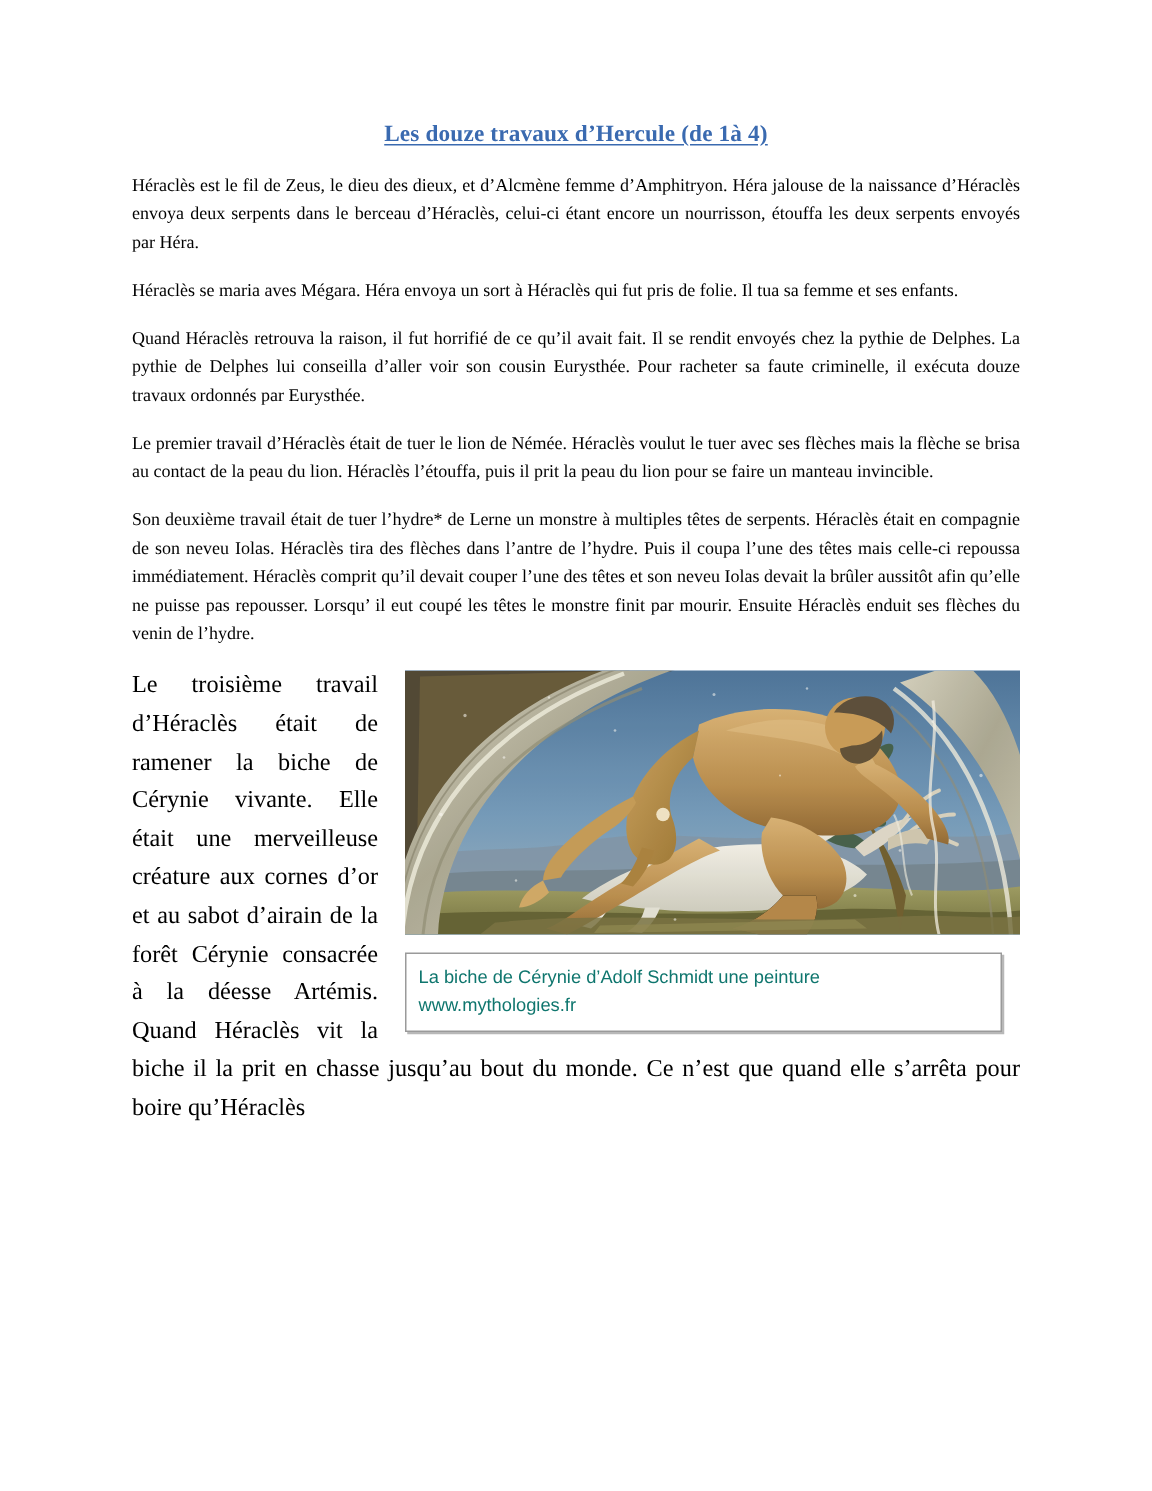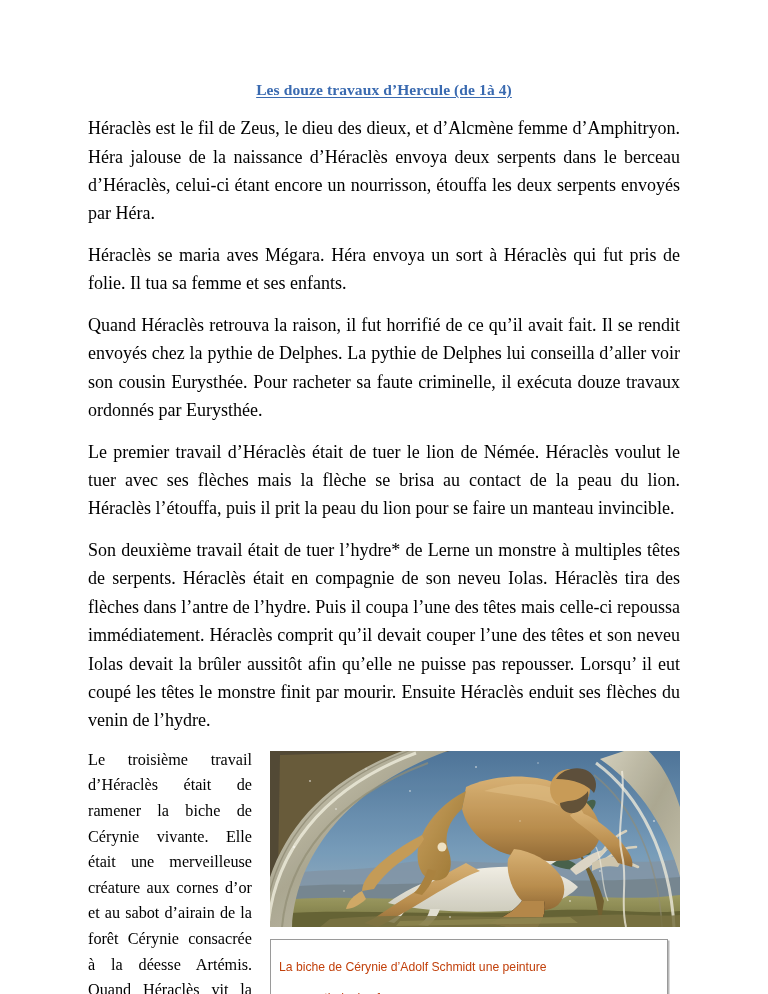--- a/index.html
+++ b/index.html
@@ -37,21 +37,21 @@
     color: #3a6ab0;
     text-decoration: underline;
     text-underline-offset: 2px;
     letter-spacing: 0.1px;
     margin: 0 0 14px 0;
     line-height: 1.3;
   }
 
   
   p.body {
-    font-size: 18px;
+    font-size: 12px;
     line-height: 1.58;
     text-align: justify;
     text-justify: inter-word;
     margin: 0 0 13px 0;
     hyphens: none;
   }
   .lead-bold { font-weight: normal; }
 
   
   .wrap-section {
@@ -79,22 +79,21 @@
     border: 1px solid #9a9a9a;
     box-shadow: 1.5px 1.5px 0 #b8b8b8;
     background: #ffffff;
     padding: 6px 8px 7px 8px;
     box-sizing: border-box;
   }
   .caption-line {
     font-family: "Liberation Sans", "DejaVu Sans", sans-serif;
     font-size: 12.2px;
     line-height: 1.55;
-    color: #c2410c;
-    margin-top: 12px;
+    color: #0f766e;
   }
 
   p.wrapped {
     font-size: 16.2px;
     line-height: 1.58;
     text-align: justify;
     margin: 0;
   }
   .clearfix::after { content: ""; display: block; clear: both; }
 </style>

